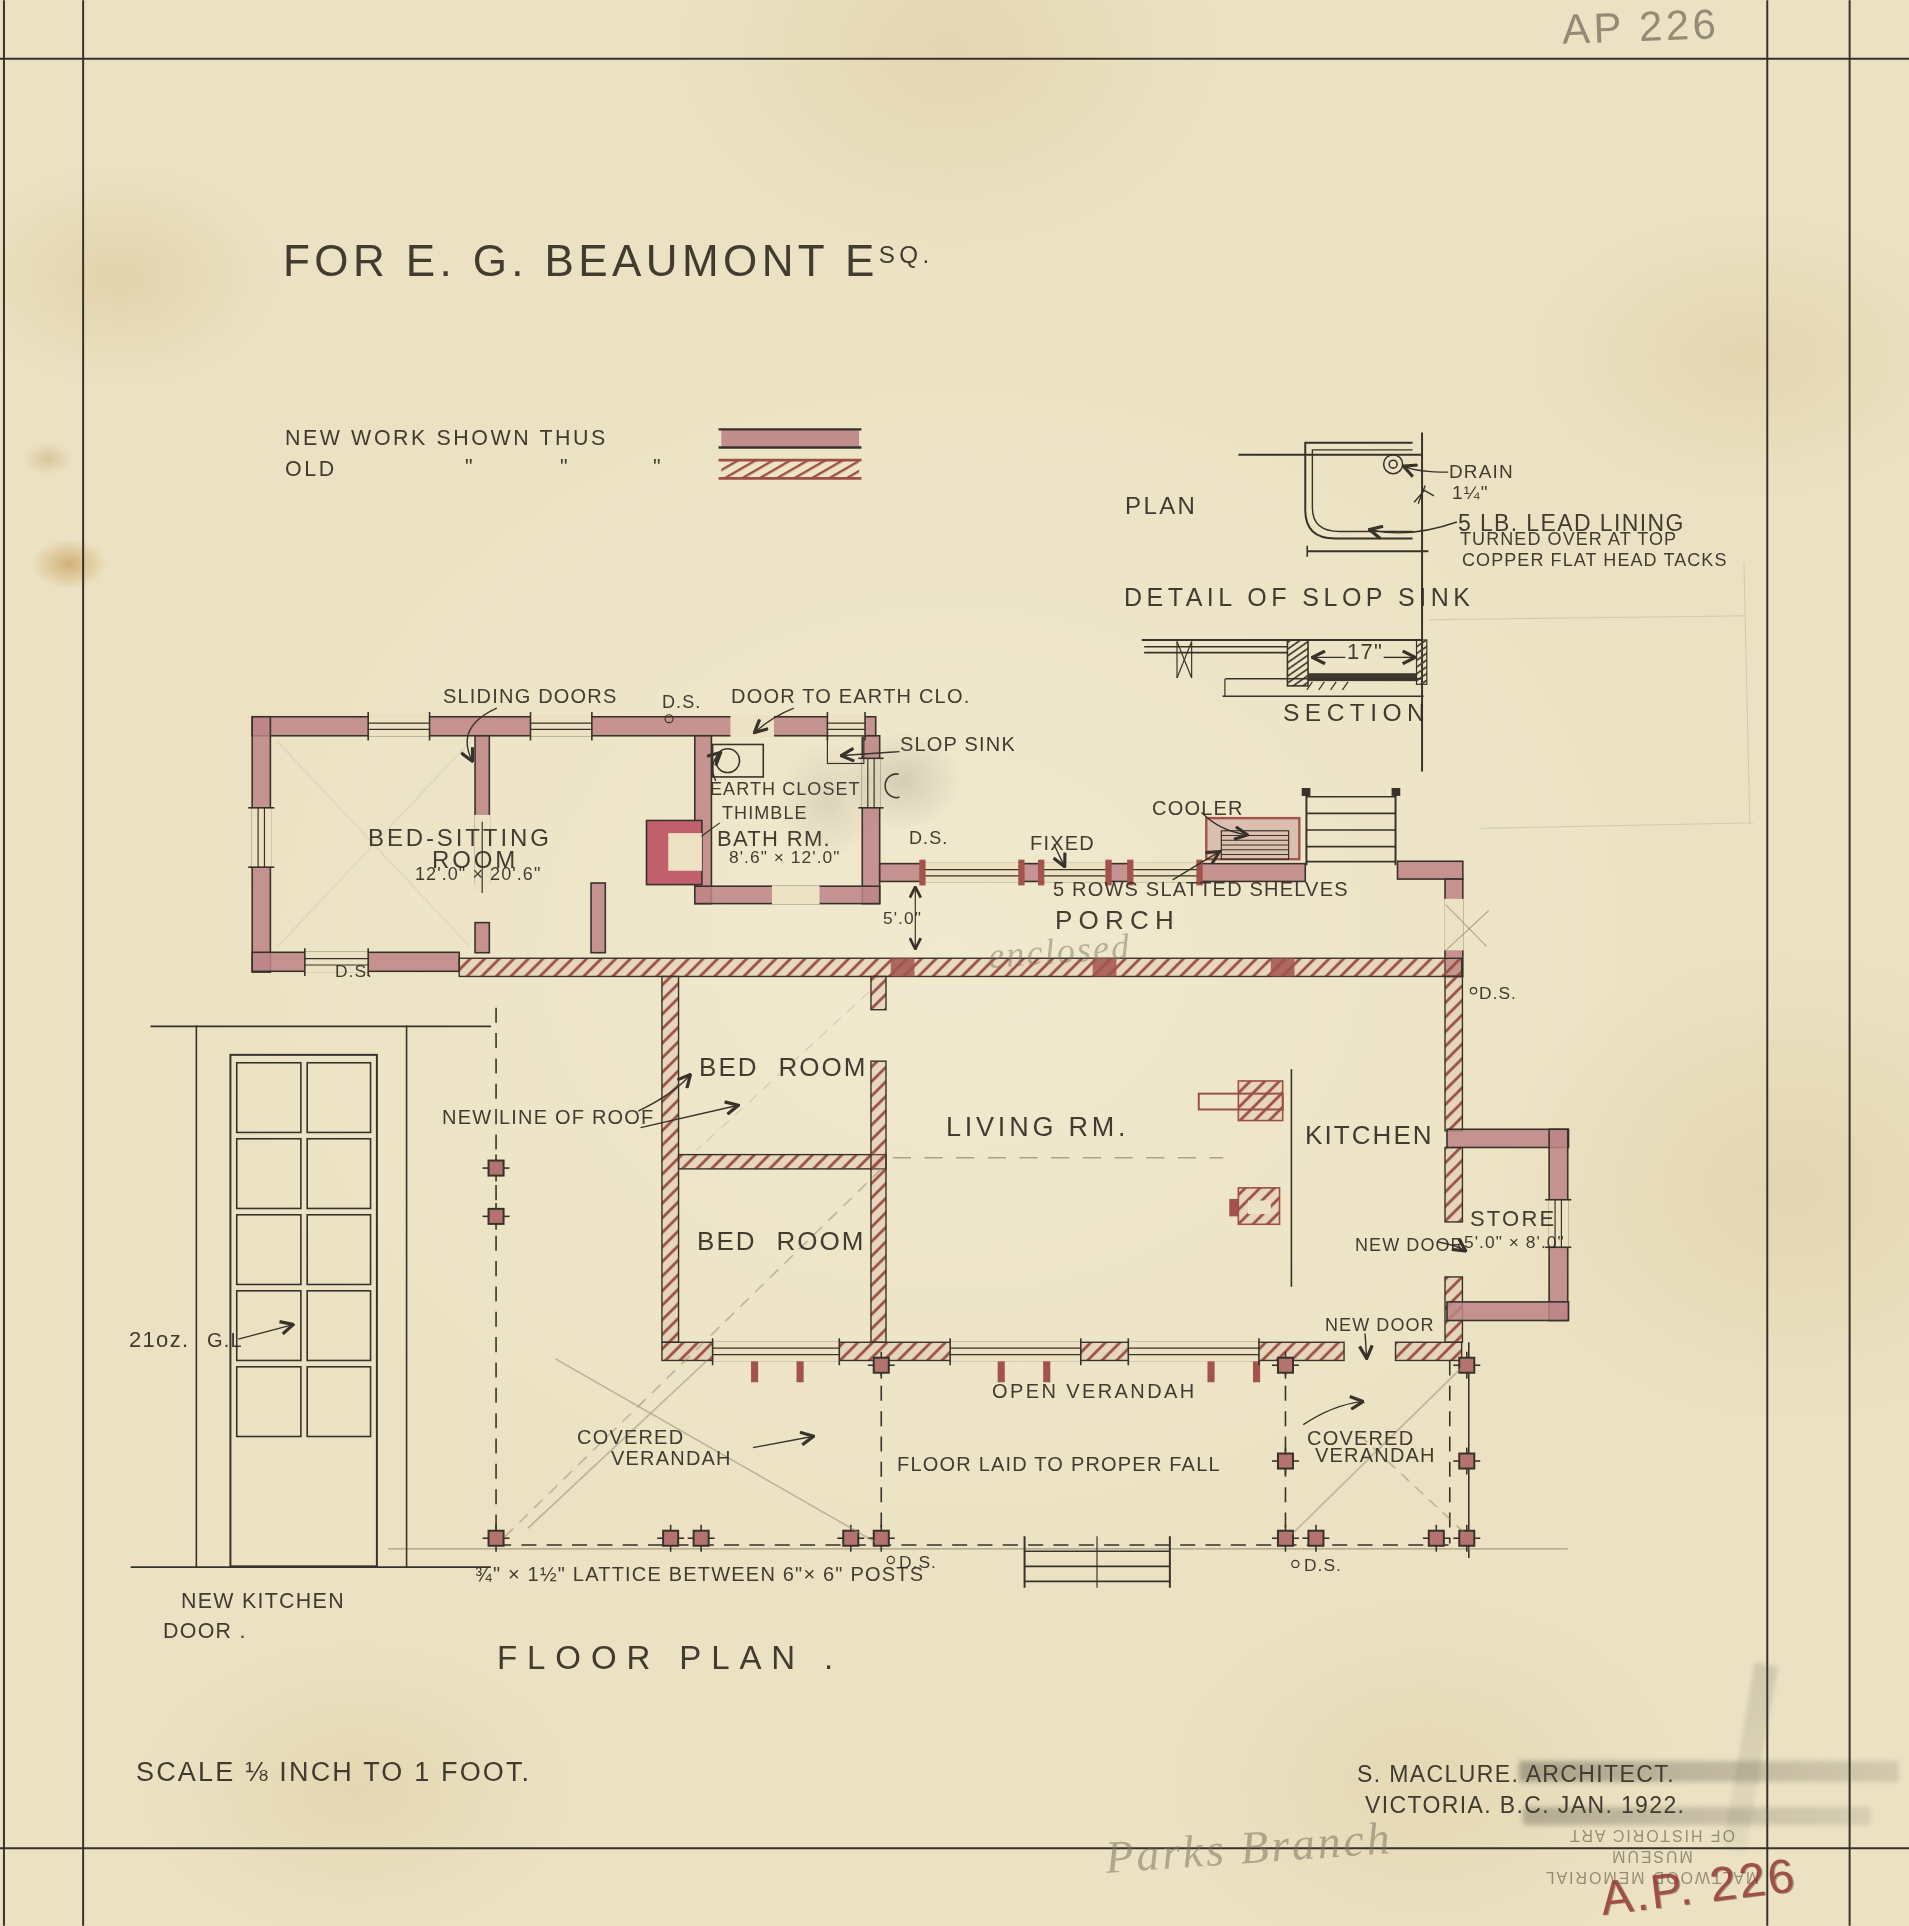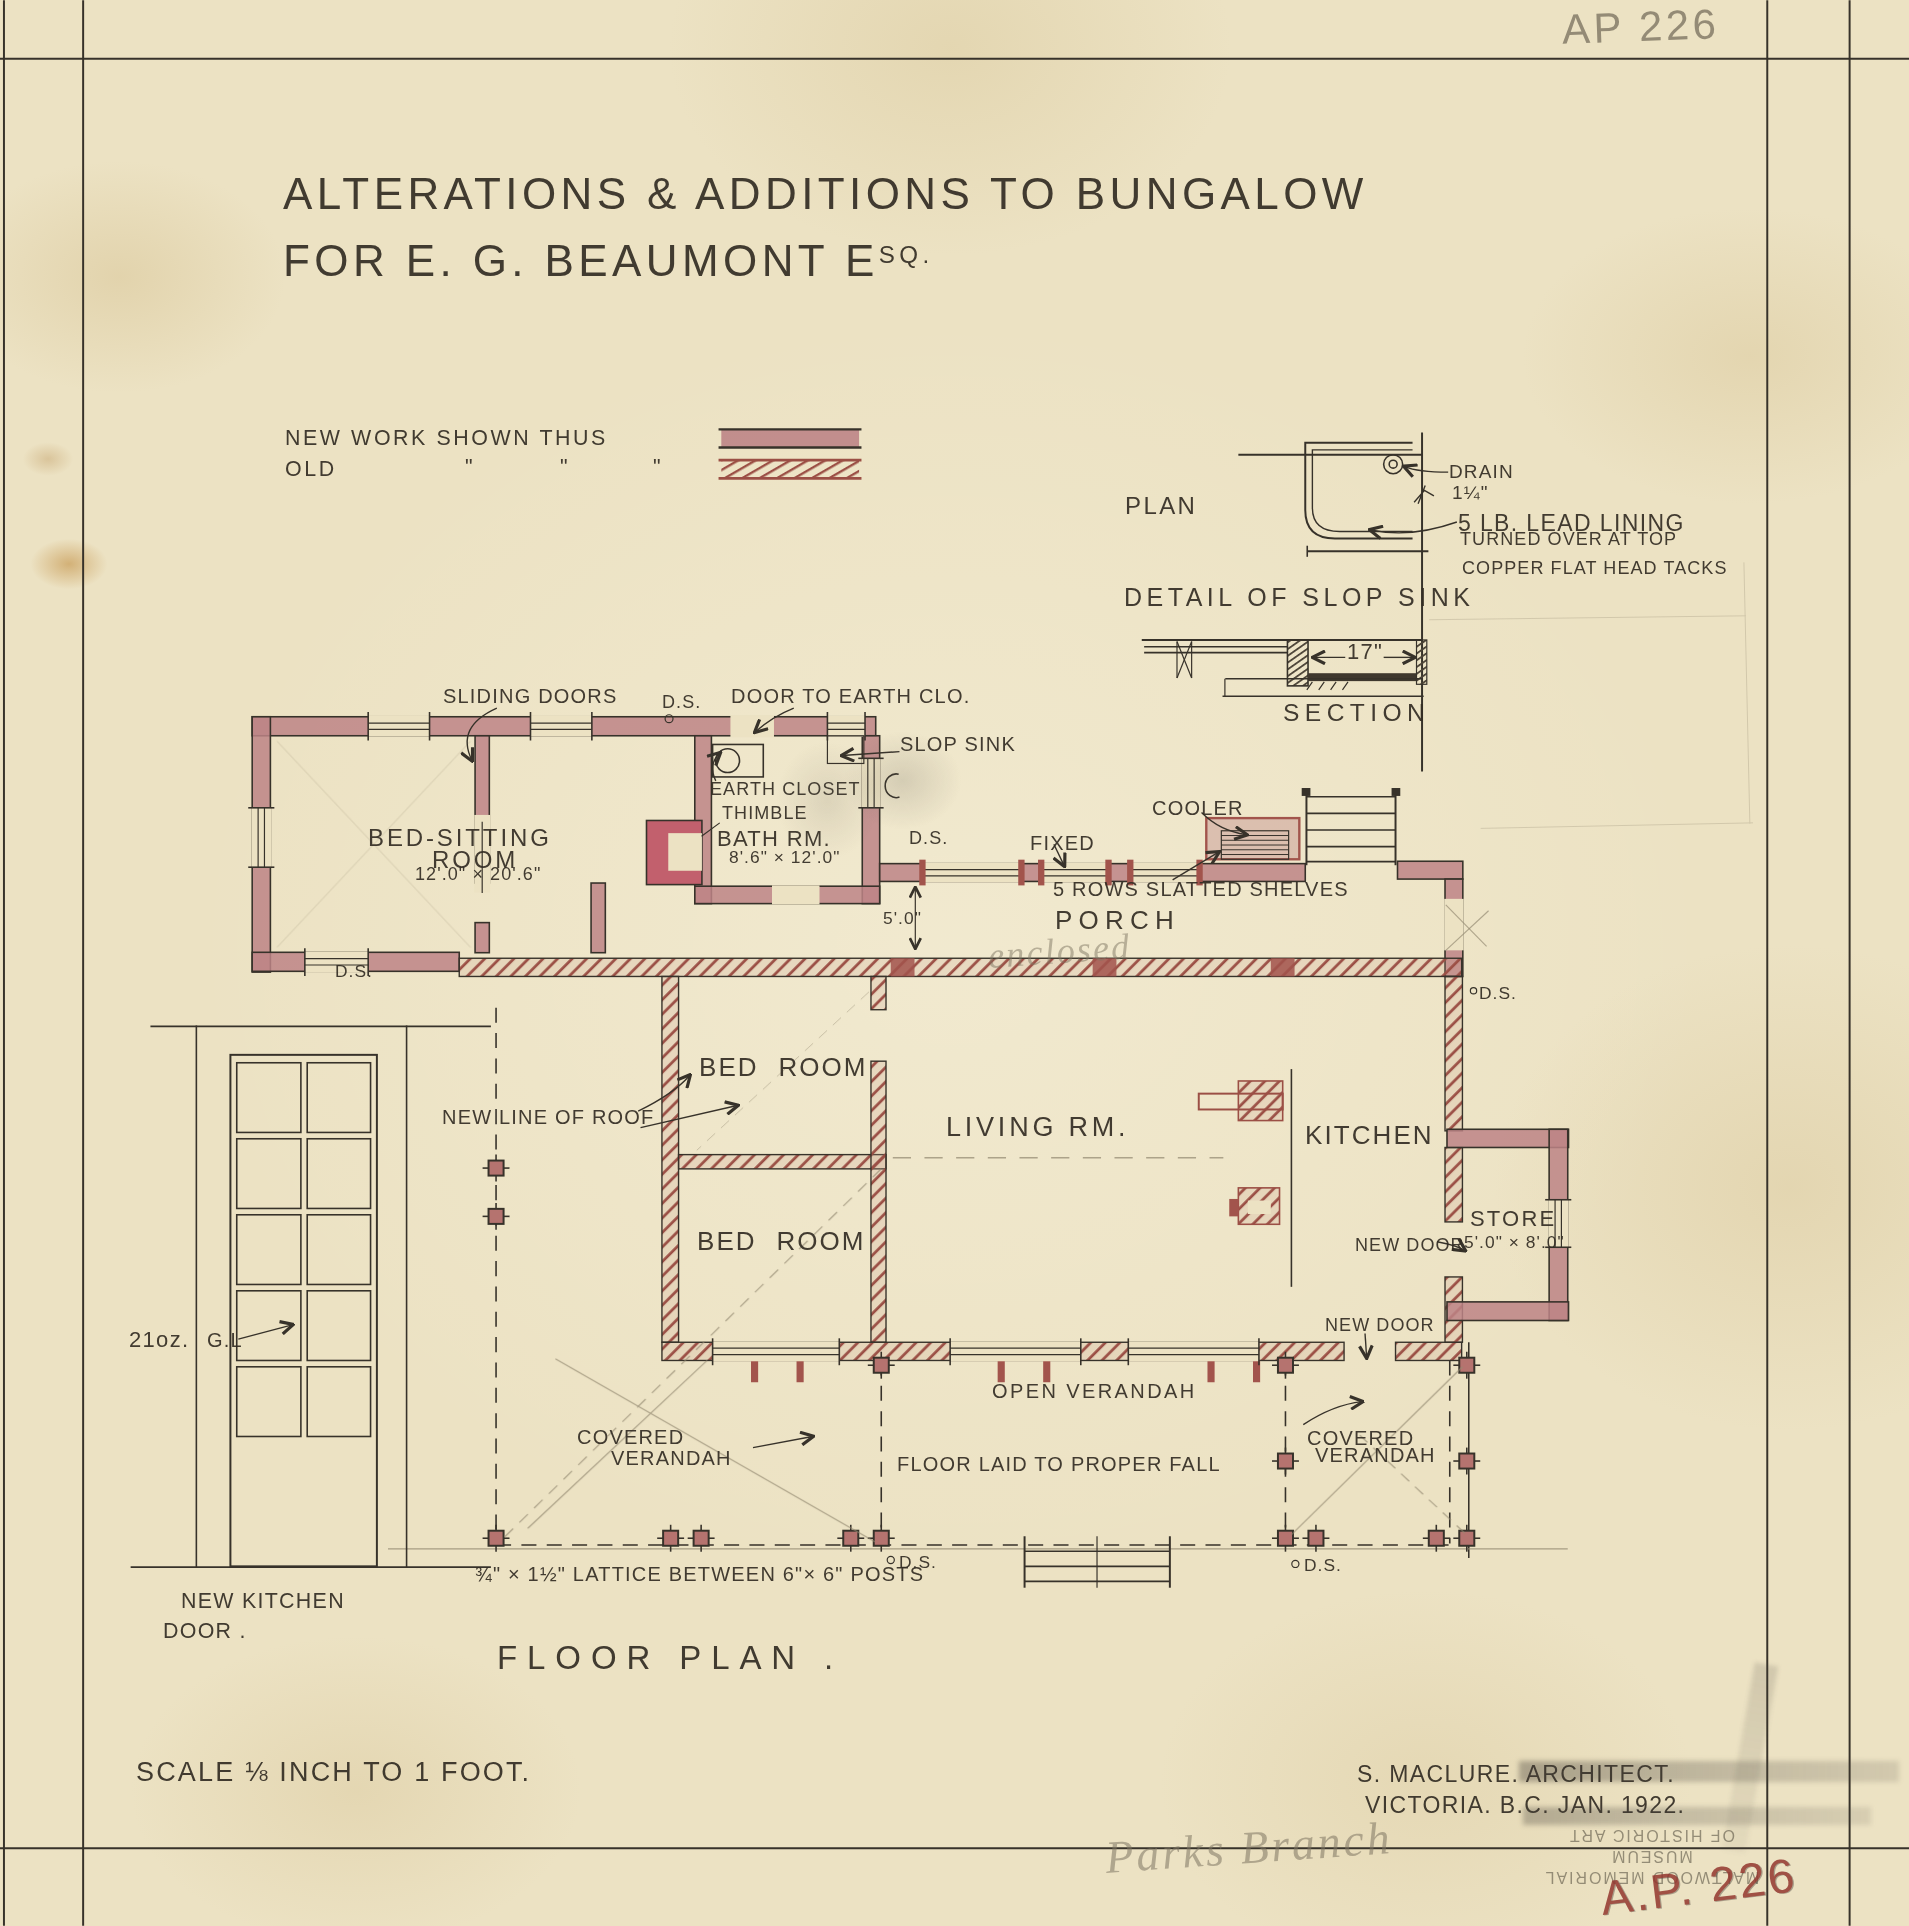--- a/index.html
+++ b/index.html
@@ -381,35 +381,34 @@
     <path d="M3630,3136 Q3682,3146 3700,3158" marker-end="url(#arr)"></path>
     <path d="M3448,3368 L3452,3428" marker-end="url(#arr)"></path>
     <path d="M1902,3656 L2052,3628" marker-end="url(#arr)"></path>
     <path d="M3292,3598 Q3368,3548 3440,3540" marker-end="url(#arr)"></path>
     <path d="M602,3382 L738,3346" marker-end="url(#arr)"></path>
   </g>
 </svg>
 
 <div class="lbl pencil" style="left:1562px;top:3.2px;font-size:42px;letter-spacing:.08em;transform:rotate(-2deg);opacity:.8;">AP 226</div>
 
-<div class="lbl" style="left:283px;top:169px;font-size:44px;letter-spacing:.1em;">ALTERATIONS &amp; ADDITIONS TO BUNGALOW</div>
 <div class="lbl" style="left:283px;top:236px;font-size:44px;letter-spacing:.1em;"><span>FOR E. G. BEAUMONT E</span><span style="font-size:.55em;vertical-align:.55em;">SQ.</span></div>
 
 <div class="lbl" style="left:285px;top:426px;font-size:21.4px;letter-spacing:.12em;">NEW WORK SHOWN THUS</div>
 <div class="lbl" style="left:285px;top:457px;font-size:21.4px;letter-spacing:.12em;">OLD</div>
 <div class="lbl" style="left:465px;top:455px;font-size:21.4px;">"</div>
 <div class="lbl" style="left:560px;top:455px;font-size:21.4px;">"</div>
 <div class="lbl" style="left:653px;top:455px;font-size:21.4px;">"</div>
 
 <div class="lbl" style="left:1125px;top:492px;font-size:24px;letter-spacing:.1em;">PLAN</div>
 <div class="lbl" style="left:1449px;top:461px;font-size:19px;">DRAIN</div>
 <div class="lbl" style="left:1452px;top:482px;font-size:19px;">1¼"</div>
 <div class="lbl" style="left:1458px;top:510px;font-size:23px;">5 LB. LEAD LINING</div>
 <div class="lbl" style="left:1460px;top:529px;font-size:18px;">TURNED OVER AT TOP</div>
-<div class="lbl" style="left:1462px;top:550px;font-size:18px;margin-top:8px;">COPPER FLAT HEAD TACKS</div>
+<div class="lbl" style="left:1462px;top:550px;font-size:18px;">COPPER FLAT HEAD TACKS</div>
 <div class="lbl" style="left:1124px;top:583px;font-size:25px;letter-spacing:.18em;">DETAIL OF SLOP SINK</div>
 <div class="lbl" style="left:1347px;top:639px;font-size:22px;">17"</div>
 <div class="lbl" style="left:1283px;top:699px;font-size:24.6px;letter-spacing:.22em;">SECTION</div>
 
 <div class="lbl" style="left:443px;top:685px;font-size:20px;">SLIDING DOORS</div>
 <div class="lbl" style="left:662px;top:692px;font-size:18px;">D.S.</div>
 <div class="lbl" style="left:731px;top:685px;font-size:20px;">DOOR TO EARTH CLO.</div>
 <div class="lbl" style="left:900px;top:733px;font-size:20px;">SLOP SINK</div>
 <div class="lbl" style="left:710px;top:779px;font-size:18px;">EARTH CLOSET</div>
 <div class="lbl" style="left:722px;top:803px;font-size:18px;">THIMBLE</div>

